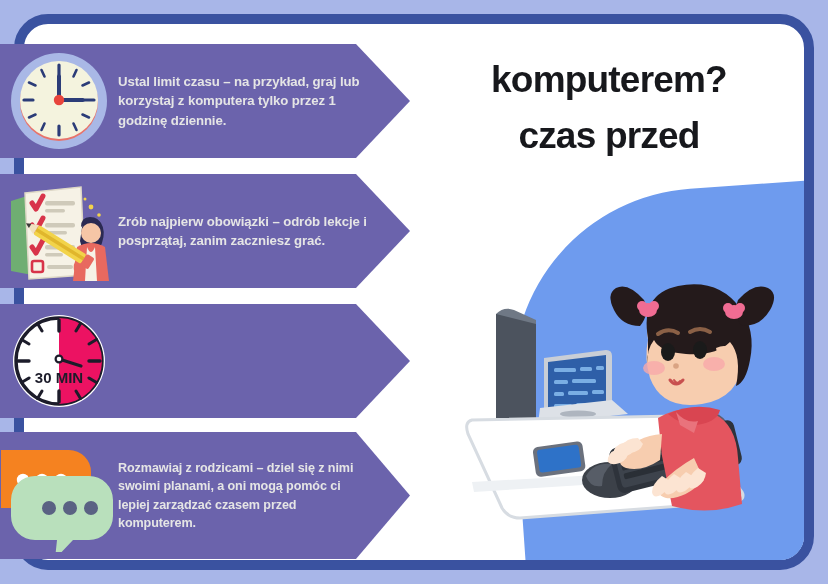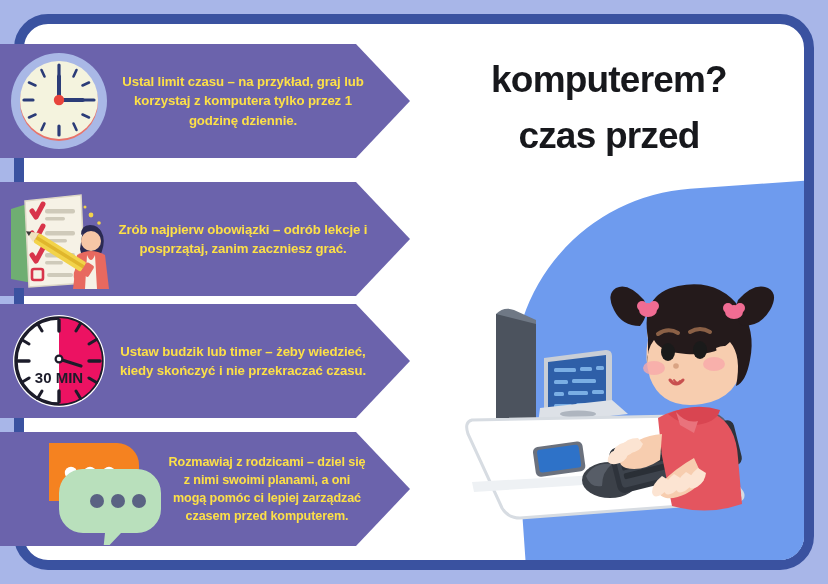--- a/index.html
+++ b/index.html
@@ -57,33 +57,32 @@
     width: 118px;
     min-width: 118px;
     height: 110px;
     display: flex;
     align-items: center;
     justify-content: center;
     text-decoration: underline;
   }
   .banner .btext {
     flex: 1;
-    color: #fde047;
+    color: #e5e5e5;
     font-weight: bold;
     font-size: 13.2px;
     line-height: 1.45;
-    text-align: center;
     padding-right: 42px;
     letter-spacing: -0.1px;
   }
   #banner-0 { top: 44px; }
-  #banner-1 { top: 174px; margin-top: 8px; }
+  #banner-1 { top: 174px; }
   #banner-2 { top: 304px; }
   #banner-3 { top: 432px; }
-  #banner-3 { height: 114px; padding-left: 48px; }
+  #banner-3 { height: 127px; }
   #banner-3 .btext { font-size: 12.6px; }
 
   
   .spine {
     position: absolute;
     left: 14px;
     width: 10px;
     background: #3A52A0;
     z-index: 6;
   }
@@ -226,21 +225,20 @@
           <line x1="28.5" y1="87.5" x2="33" y2="80"></line>
           <line x1="12.5" y1="71.5" x2="20" y2="67"></line>
           <line x1="12.5" y1="28.5" x2="20" y2="33"></line>
           <line x1="28.5" y1="12.5" x2="33" y2="20"></line>
         </g>
         <line x1="50" y1="48" x2="72" y2="55" stroke="#1C1C2A" stroke-width="3.2" stroke-linecap="round"></line>
         <circle cx="50" cy="48" r="3.4" fill="#FFFFFF" stroke="#1C1C2A" stroke-width="2.2"></circle>
         <text x="50" y="72" text-anchor="middle" font-family="Liberation Sans, sans-serif" font-size="15" font-weight="bold" fill="#1C1C2A">30 MIN</text>
       </svg>
     </div>
-    <div class="btext">Ustaw budzik lub timer – żeby wiedzieć, kiedy skończyć i nie przekraczać czasu.</div>
   </div>
 
   <div class="banner" id="banner-3">
     <div class="icon-slot">
       <svg width="116" height="112" viewBox="0 0 116 112">
         <path d="M6 10 h66 a22 22 0 0 1 22 22 v14 a22 22 0 0 1 -22 22 h-30 l-16 18 l0 -18 h-20 a22 22 0 0 1 -22 -22 v-14 a22 22 0 0 1 22 -22 z" transform="translate(-4,0)" fill="#F58220"></path>
         <g fill="#FFFFFF">
           <circle cx="22" cy="40" r="6.2"></circle>
           <circle cx="41" cy="40" r="6.2"></circle>
           <circle cx="60" cy="40" r="6.2"></circle>

